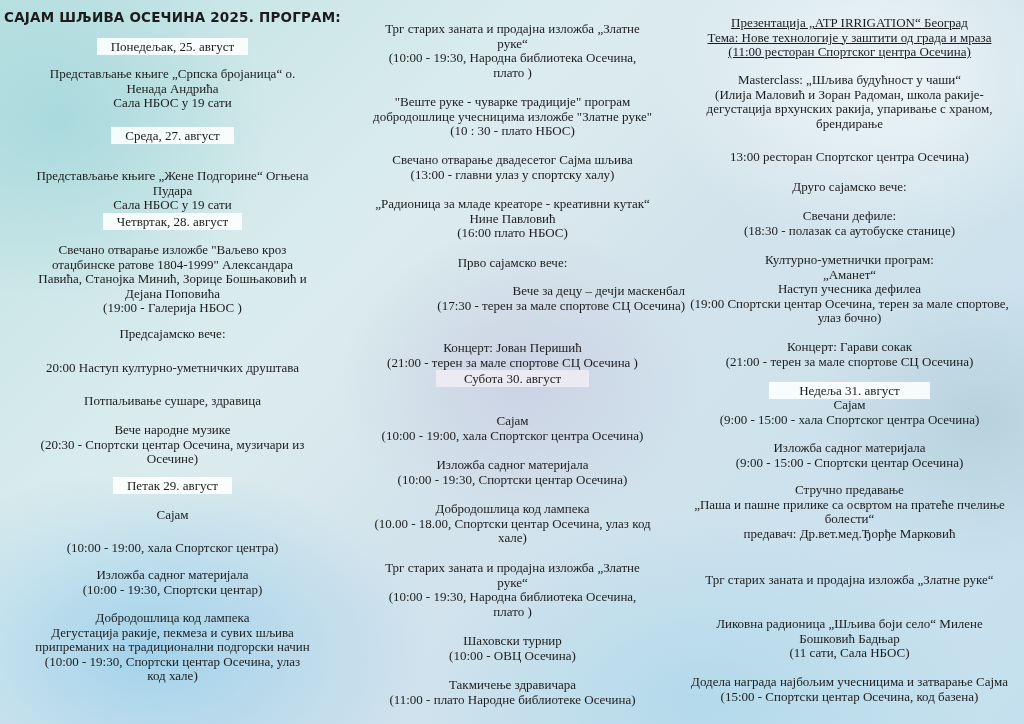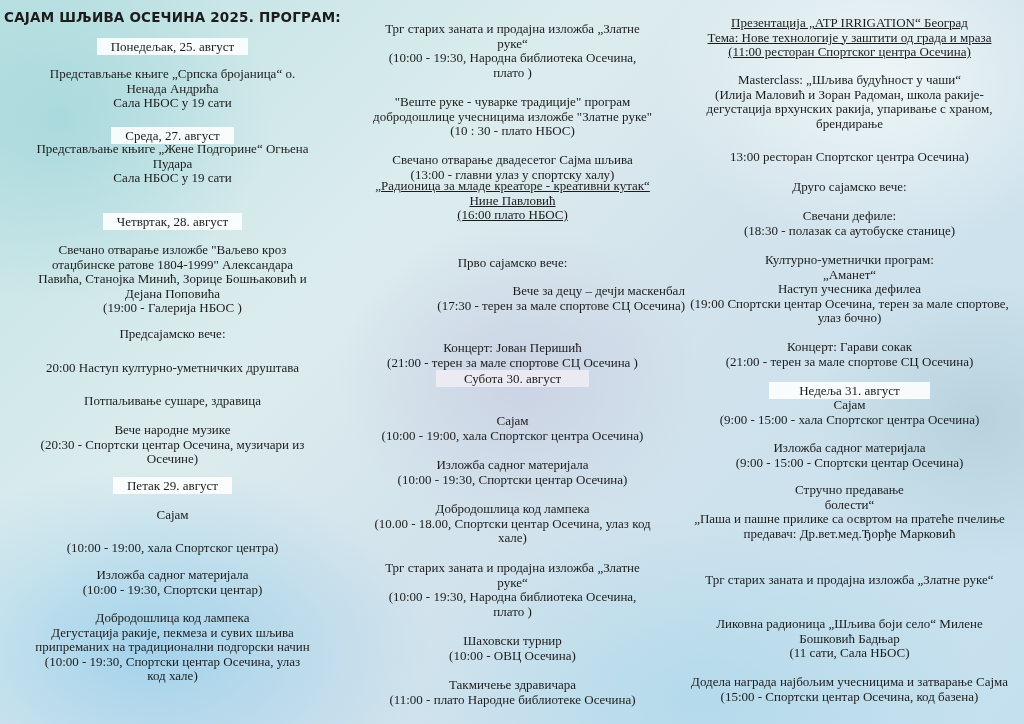--- a/index.html
+++ b/index.html
@@ -38,21 +38,21 @@
   <p class="title">САЈАМ ШЉИВА ОСЕЧИНА 2025. ПРОГРАМ:</p>
 
   <div class="blk" style="top:38px;"><span class="day">Понедељак, 25. август</span></div>
   <div class="blk" style="top:67px;">
     <p>Представљање књиге „Српска бројаница“ о.</p>
     <p>Ненада Андрића</p>
     <p>Сала НБОС у 19 сати</p>
   </div>
 
   <div class="blk" style="top:127px;"><span class="day">Среда, 27. август</span></div>
-  <div class="blk" style="top:142px;text-align:center;">
+  <div class="blk" style="top:169px;text-align:center;">
     <p>Представљање књиге „Жене Подгорине“ Огњена</p>
     <p>Пудара</p>
     <p>Сала НБОС у 19 сати</p>
   </div>
 
   <div class="blk" style="top:213px;"><span class="day">Четвртак,  28. август</span></div>
   <div class="blk" style="top:243px;">
     <p>Свечано отварање изложбе  "Ваљево кроз</p>
     <p>отаџбинске ратове 1804-1999" Александара</p>
     <p>Павића, Станојка Минић, Зорице Бошњаковић и</p>
@@ -103,21 +103,21 @@
   </div>
   <div class="blk" style="top:95px;">
     <p>"Веште руке - чуварке традиције"  програм</p>
     <p>добродошлице учесницима изложбе "Златне руке"</p>
     <p>(10 : 30 -  плато НБОС)</p>
   </div>
   <div class="blk" style="top:153px;">
     <p>Свечано отварање двадесетог  Сајма шљива</p>
     <p>(13:00 - главни улаз у спортску халу)</p>
   </div>
-  <div class="blk" style="top:179px;text-decoration:underline;">
+  <div class="blk" style="top:197px;">
     <p>„Радионица за младе креаторе - креативни кутак“</p>
     <p>Нине Павловић</p>
     <p>(16:00 плато НБОС)</p>
   </div>
   <div class="blk" style="top:256px;">
     <p>Прво сајамско вече:</p>
   </div>
   <div class="blk" style="top:284px;text-align:right;">
     <p>Вече за децу – дечји маскенбал</p>
     <p>(17:30 - терен за мале спортове СЦ Осечина)</p>
@@ -195,22 +195,22 @@
   <div class="blk" style="top:398px;">
     <p>Сајам</p>
     <p>(9:00 - 15:00 - хала Спортског центра Осечина)</p>
   </div>
   <div class="blk" style="top:441px;">
     <p>Изложба садног материјала</p>
     <p>(9:00 - 15:00 - Спортски центар Осечина)</p>
   </div>
   <div class="blk" style="top:483px;">
     <p>Стручно предавање</p>
+    <p>„Паша и пашне прилике са освртом на пратеће пчелиње</p>
     <p>болести“</p>
-    <p>„Паша и пашне прилике са освртом на пратеће пчелиње</p>
     <p>предавач: Др.вет.мед.Ђорђе Марковић</p>
   </div>
   <div class="blk" style="top:573px;">
     <p>Трг старих заната и продајна изложба „Златне руке“</p>
   </div>
   <div class="blk" style="top:617px;">
     <p>Ликовна радионица „Шљива боји село“ Милене</p>
     <p>Бошковић Бадњар</p>
     <p>(11 сати, Сала НБОС)</p>
   </div>

